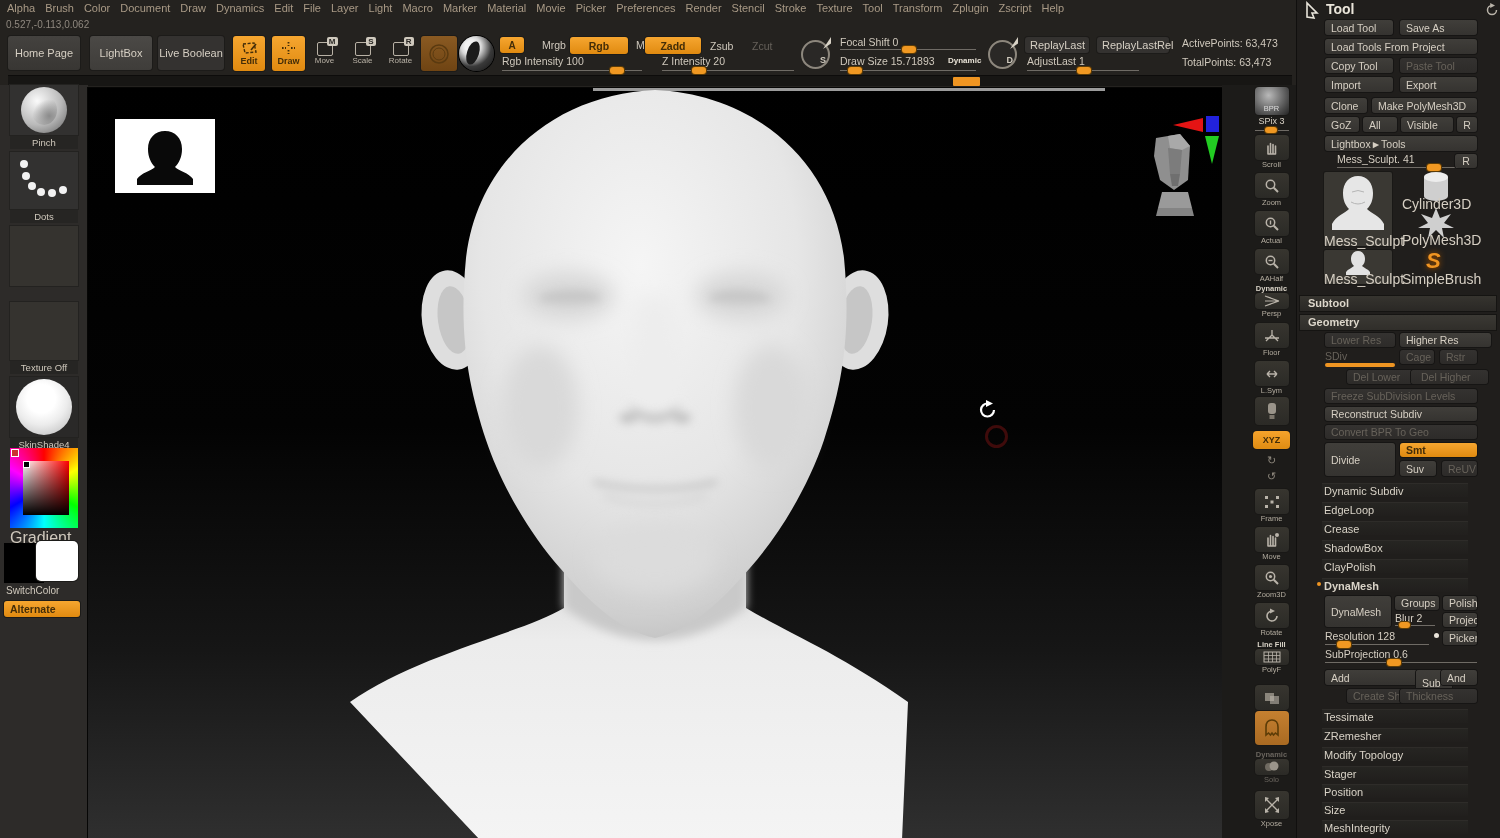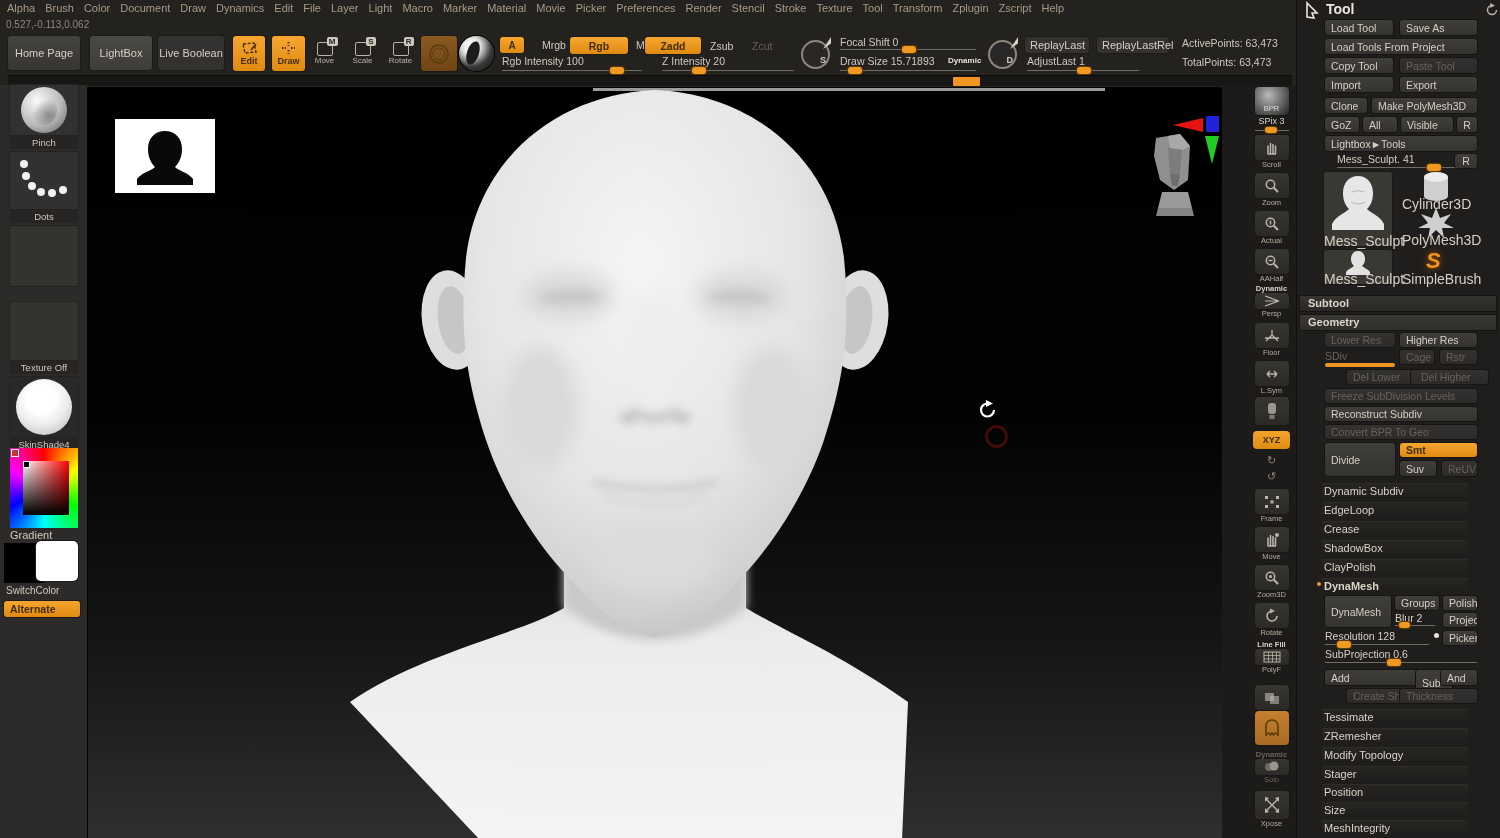--- a/index.html
+++ b/index.html
@@ -253,21 +253,21 @@
     <div class="lb-box" style="top:292px;height:60px;background:#2a2928;display:flex;align-items:center;justify-content:center;">
       <div class="sphere" style="width:56px;height:56px;background:radial-gradient(circle at 45% 35%, #ffffff 0 30%, #ececec 55%, #bfbfbf 90%, #a8a8a8 100%);"></div>
     </div>
     <div class="lb-label" style="top:353px;">SkinShade4</div>
 
     <div style="position:absolute;left:10px;top:363px;width:68px;height:80px;background:conic-gradient(from 0deg at 50% 50%, #f00, #ff0, #0f0, #0ff, #00f, #f0f, #f00);">
       <div style="position:absolute;left:13px;top:13px;width:46px;height:54px;background:linear-gradient(to bottom, rgba(0,0,0,0) 0%, #000 100%), linear-gradient(to right, #fff 0%, #f00 100%);"></div>
       <div style="position:absolute;left:1px;top:1px;width:8px;height:8px;border:1.5px solid #fff;background:#c33;"></div>
       <div style="position:absolute;left:13px;top:13px;width:7px;height:7px;border:1.5px solid #fff;background:#000;"></div>
     </div>
-    <div style="position:absolute;left:10px;top:444px;width:68px;height:13px;font-size:11px;color:#cfc8bc;">Gradient</div>
+    <div style="position:absolute;left:10px;top:444px;width:68px;height:13px;font-size:16px;color:#cfc8bc;">Gradient</div>
 
     <div style="position:absolute;left:4px;top:458px;width:40px;height:40px;background:#000;"></div>
     <div style="position:absolute;left:36px;top:456px;width:42px;height:40px;background:#fff;border-radius:5px;box-shadow:0 0 0 1px #1c1b19;"></div>
     <div style="position:absolute;left:6px;top:500px;width:70px;height:13px;font-size:10px;color:#cfc8bc;">SwitchColor</div>
     <div style="position:absolute;left:4px;top:516px;width:76px;height:16px;background:linear-gradient(#f6a630,#e08a10);border-radius:3px;color:#432d08;font-size:10.5px;font-weight:bold;line-height:16px;padding-left:6px;box-shadow:0 0 0 1px #1c1b19;">Alternate</div>
   </div>
 
   <div id="canvas">
     <div id="topscroll"></div>
 
@@ -601,21 +601,21 @@
   </div>
   <div class="thumb-label" style="left:1324px;top:271px;width:68px;">Mess_Sculpt</div>
 
   <div style="position:absolute;left:1426px;top:248px;width:22px;height:22px;font-size:22px;font-weight:bold;font-style:italic;color:#f09522;text-shadow:0 1px 2px #5c2d00, 0 0 6px #a85b08;">S</div>
   <div class="thumb-label" style="left:1402px;top:271px;width:72px;">SimpleBrush</div>
 
   <div class="sectionbar" style="top:296px;">Subtool</div>
   <div class="sectionbar" style="top:315px;background:linear-gradient(#3b3934,#302e2a);">Geometry</div>
 
   <div class="tbtn dim" style="left:1325px;top:333px;width:70px;height:14px;">Lower Res</div>
-  <div class="tbtn" style="left:1400px;top:333px;width:77px;height:14px;">Higher Res</div>
+  <div class="tbtn" style="left:1400px;top:333px;width:91px;height:14px;">Higher Res</div>
 
   <div class="tslider" style="left:1325px;top:350px;width:70px;color:#67625a;">
     <span>SDiv</span>
     <div style="position:relative;width:70px;height:4px;background:#ef9522;margin-top:1px;border-radius:2px;"></div>
   </div>
   <div class="tbtn dim" style="left:1400px;top:350px;width:34px;height:14px;">Cage</div>
   <div class="tbtn dim" style="left:1440px;top:350px;width:37px;height:14px;">Rstr</div>
 
   <div class="tbtn dim" style="left:1347px;top:370px;width:70px;height:14px;text-align:right;">Del Lower</div>
   <div class="tbtn dim" style="left:1411px;top:370px;width:77px;height:14px;padding-left:10px;">Del Higher</div>

